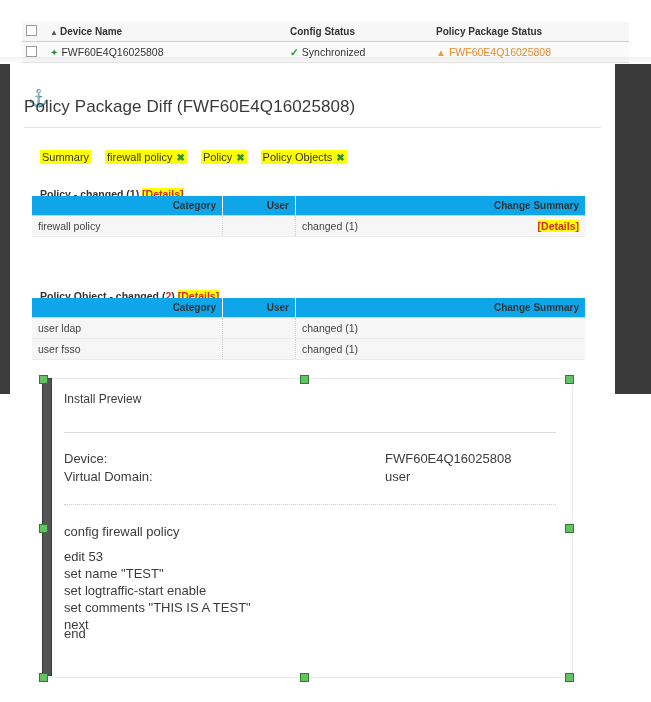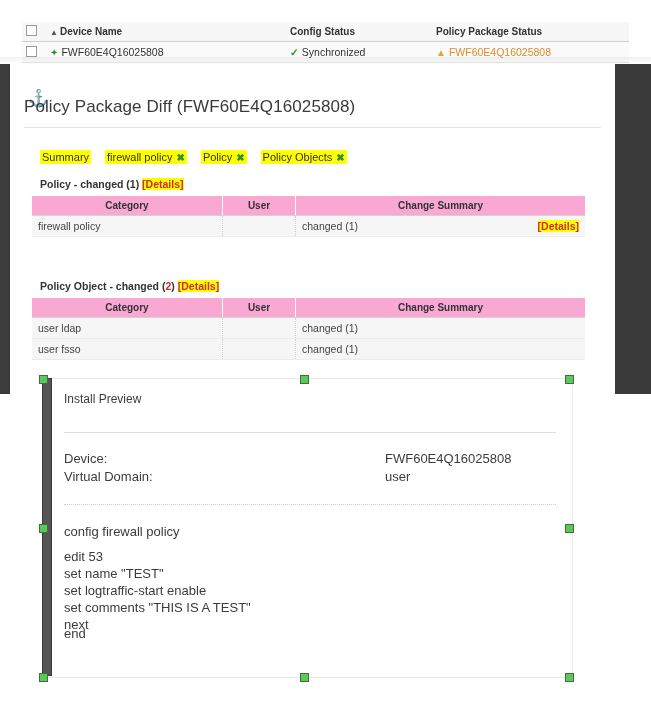--- a/index.html
+++ b/index.html
@@ -155,39 +155,40 @@
     color: #2f8f2f;
     font-weight: bold;
     font-size: 10px;
   }
 
   .section-label {
     position: absolute;
     font-size: 10.5px;
     color: #333;
     font-weight: bold;
+    margin-top: 10px;
   }
   .section-label .plain { font-weight: bold; }
   .details-link {
     color: #d22b2b;
     font-weight: bold;
     background: #ffff00;
   }
   .num-red { color: #d22b2b; }
 
   
   .grid {
     position: absolute;
     border-collapse: collapse;
     font-size: 10.5px;
     width: 553px;
   }
   .grid th {
-    text-align: center;
-    background: #f9a8d4;
+    text-align: right;
+    background: #0ea5e9;
     color: #333;
     font-weight: bold;
     font-size: 10px;
     padding: 4px 6px;
     border-right: 1px solid #ffffff;
     border-bottom: 1px solid #d2d2d2;
   }
   .grid td {
     padding: 3px 6px;
     background: #f6f6f6;

